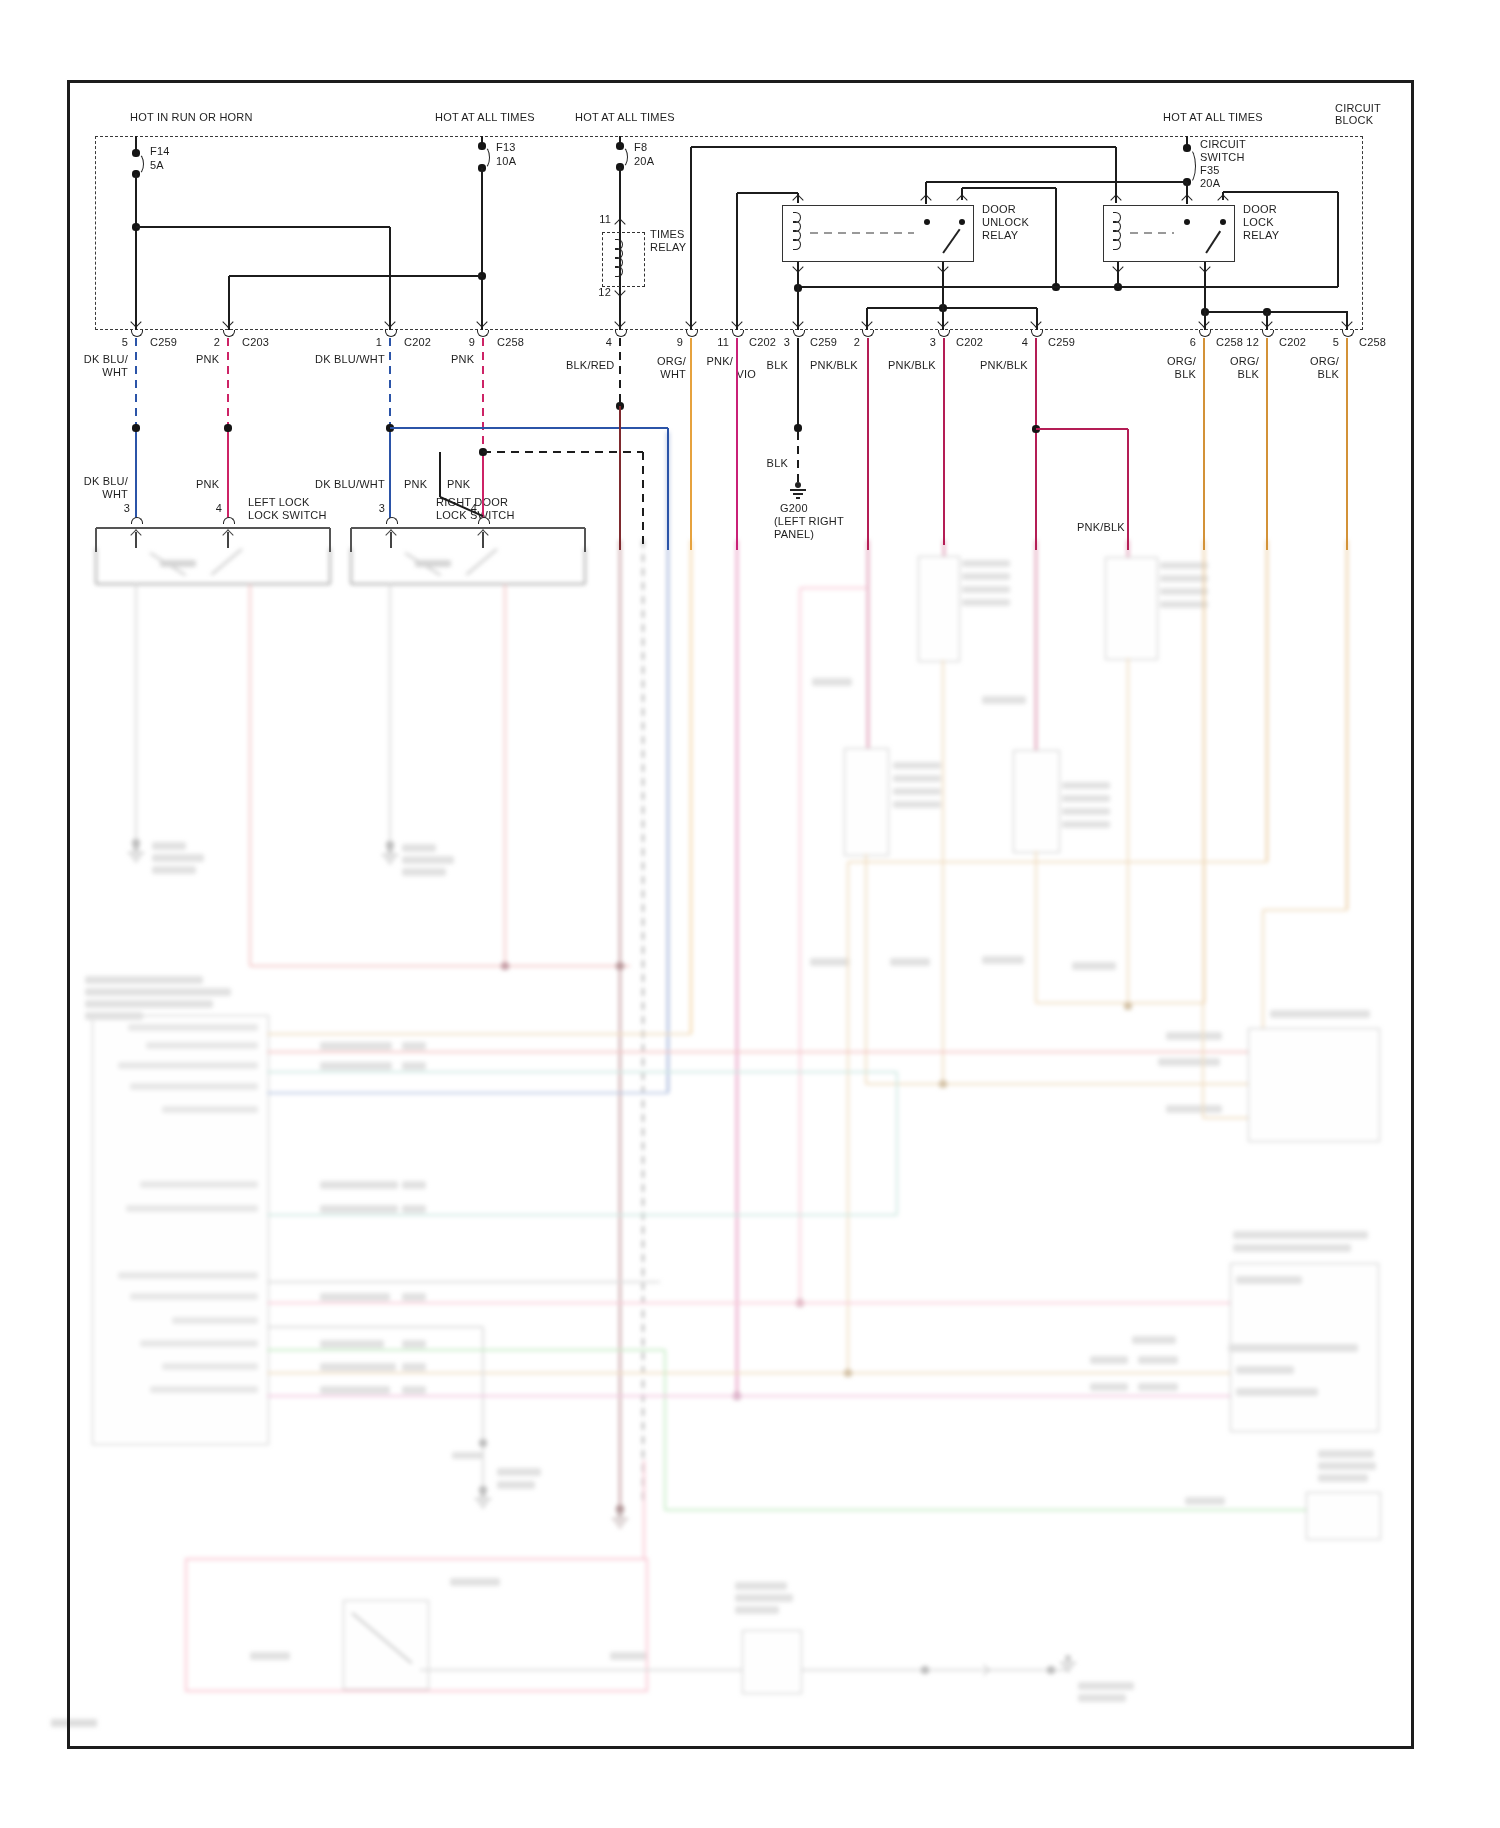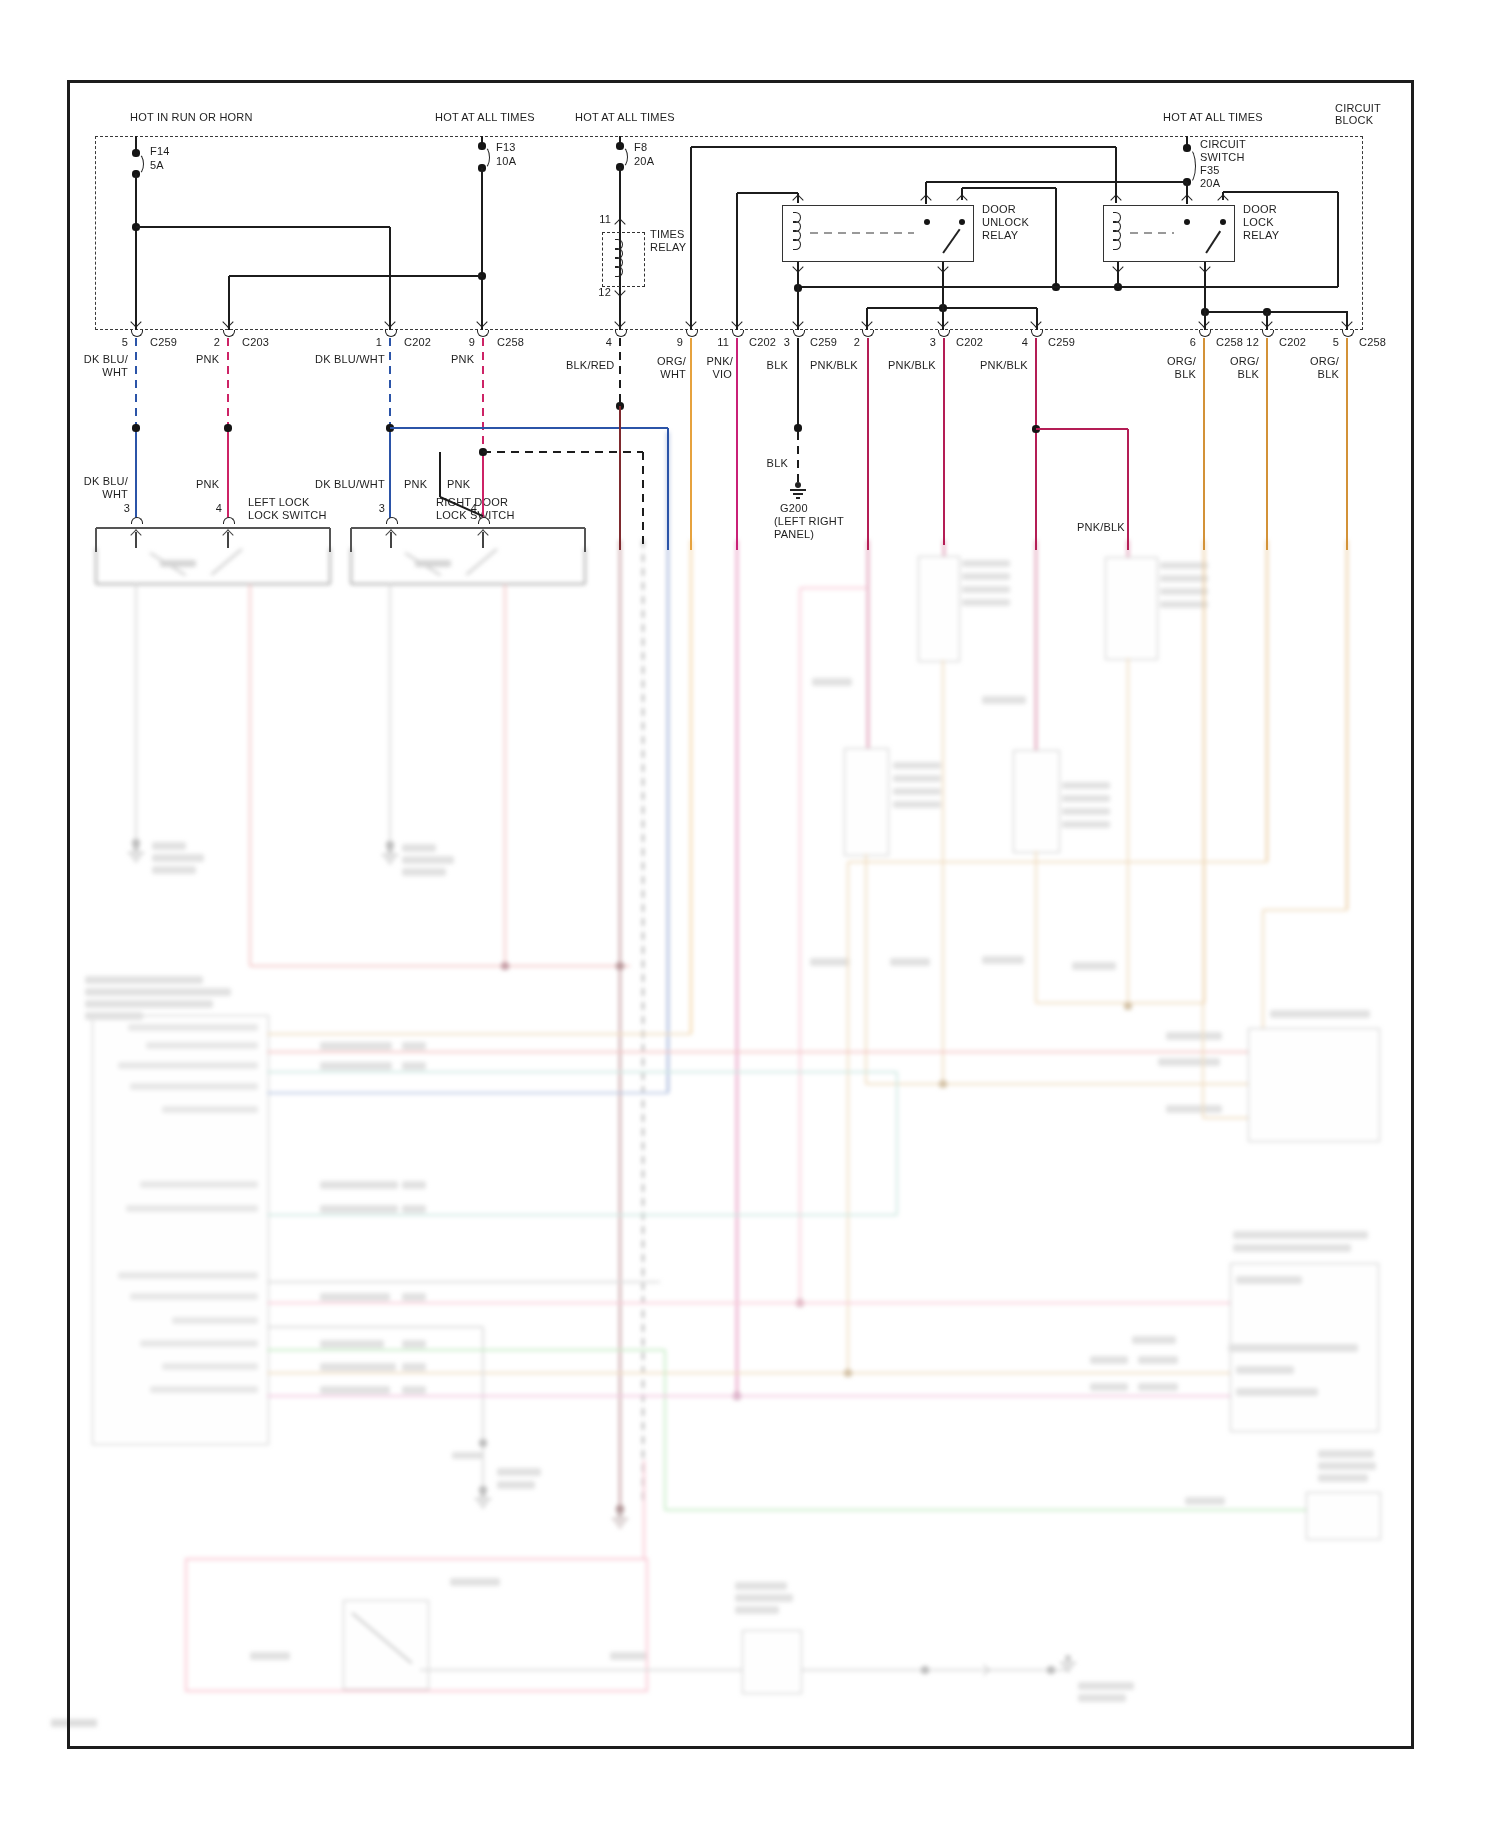--- a/index.html
+++ b/index.html
@@ -270,21 +270,21 @@
       <div class="lb" style="top: 337px; left: 1359px;">C258</div>
       <div class="lb" style="top: 354px; right: 1372px;">DK BLU/</div>
       <div class="lb" style="top: 367px; right: 1372px;">WHT</div>
       <div class="lb" style="top: 354px; left: 196px;">PNK</div>
       <div class="lb" style="top: 354px; left: 315px;">DK BLU/WHT</div>
       <div class="lb" style="top: 354px; left: 451px;">PNK</div>
       <div class="lb" style="top: 360px; left: 566px;">BLK/RED</div>
       <div class="lb" style="top: 356px; right: 814px;">ORG/</div>
       <div class="lb" style="top: 369px; right: 814px;">WHT</div>
       <div class="lb" style="top: 356px; right: 767px;">PNK/</div>
-      <div class="lb" style="top: 369px; right: 768px;">VIO</div>
+      <div class="lb" style="top: 369px; right: 744px;">VIO</div>
       <div class="lb" style="top: 360px; right: 712px;">BLK</div>
       <div class="lb" style="top: 360px; left: 810px;">PNK/BLK</div>
       <div class="lb" style="top: 360px; left: 888px;">PNK/BLK</div>
       <div class="lb" style="top: 360px; left: 980px;">PNK/BLK</div>
       <div class="lb" style="top: 356px; right: 304px;">ORG/</div>
       <div class="lb" style="top: 369px; right: 304px;">BLK</div>
       <div class="lb" style="top: 356px; right: 241px;">ORG/</div>
       <div class="lb" style="top: 369px; right: 241px;">BLK</div>
       <div class="lb" style="top: 356px; right: 161px;">ORG/</div>
       <div class="lb" style="top: 369px; right: 161px;">BLK</div>

